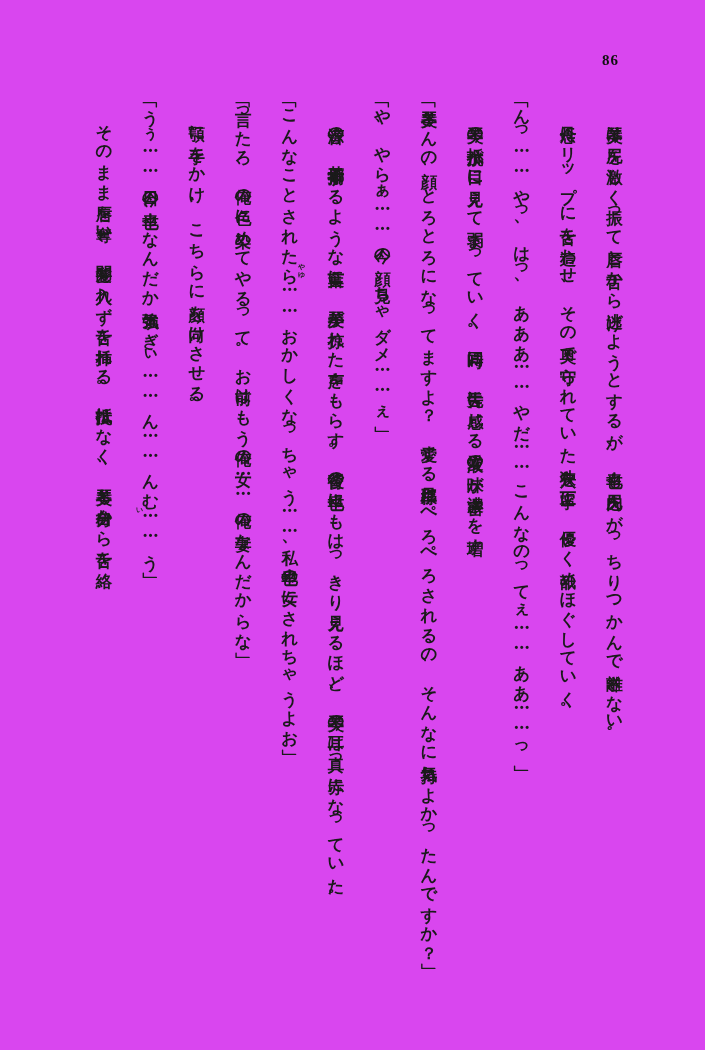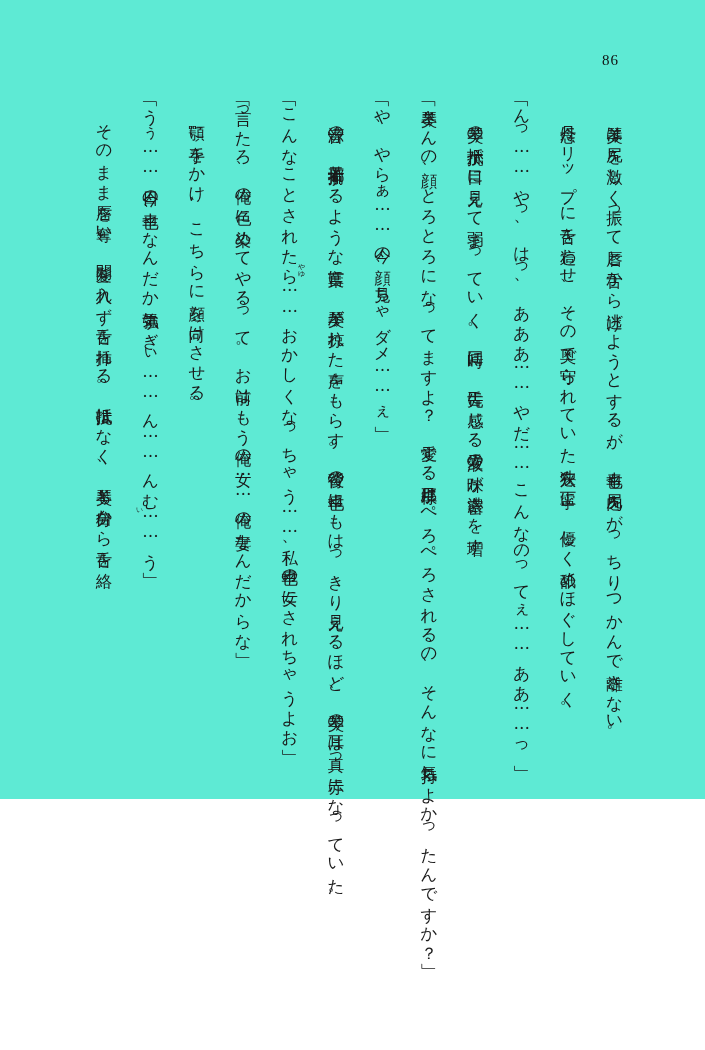--- a/index.html
+++ b/index.html
@@ -11,22 +11,23 @@
     width: 705px;
     height: 1050px;
     font-family: "Liberation Serif", "DejaVu Serif", serif;
     color: #1a1a1a;
     overflow: hidden;
     position: relative;
   }
   .page {
     position: relative;
     width: 705px;
-    height: 799px;
-    background: #5eead4;
+    height: 1050px;
+    background: #d946ef;
+    font-weight: bold;
   }
   .page-number {
     position: absolute;
     top: 52px;
     right: 86px;
     font-size: 15px;
     letter-spacing: 1px;
     color: #111;
     font-family: "Liberation Serif", "DejaVu Serif", serif;
   }

